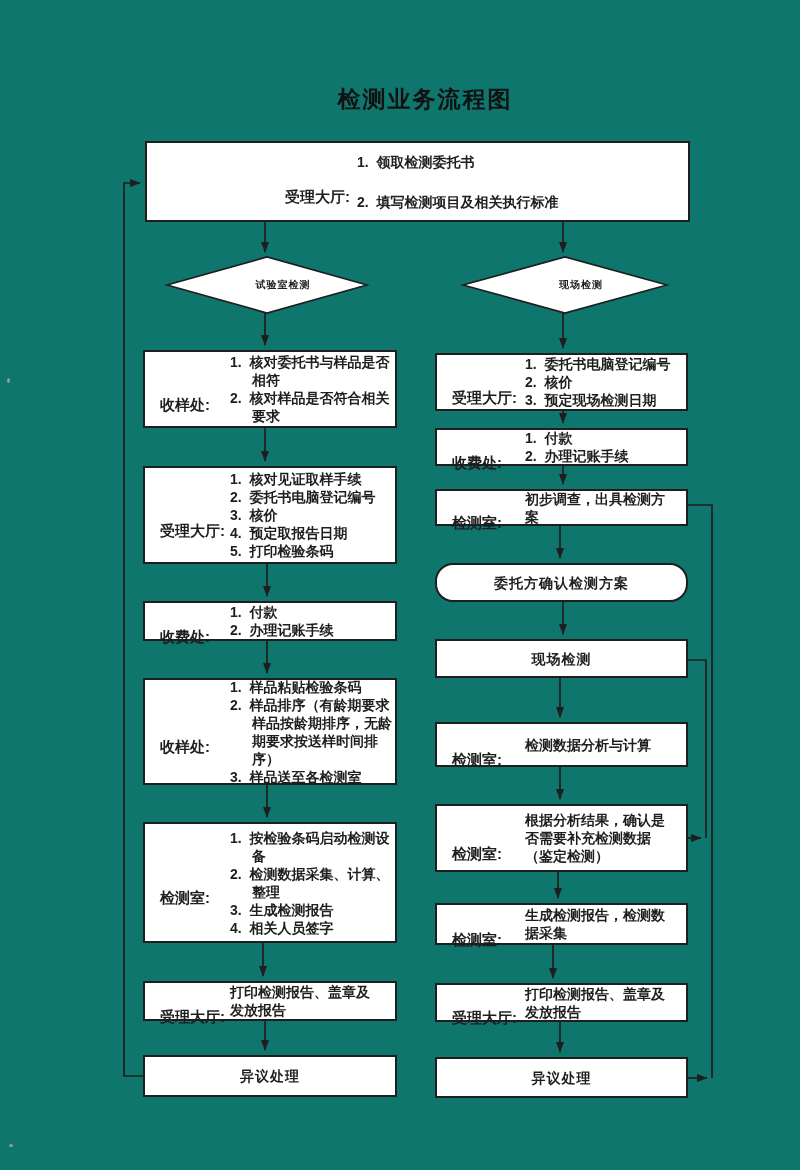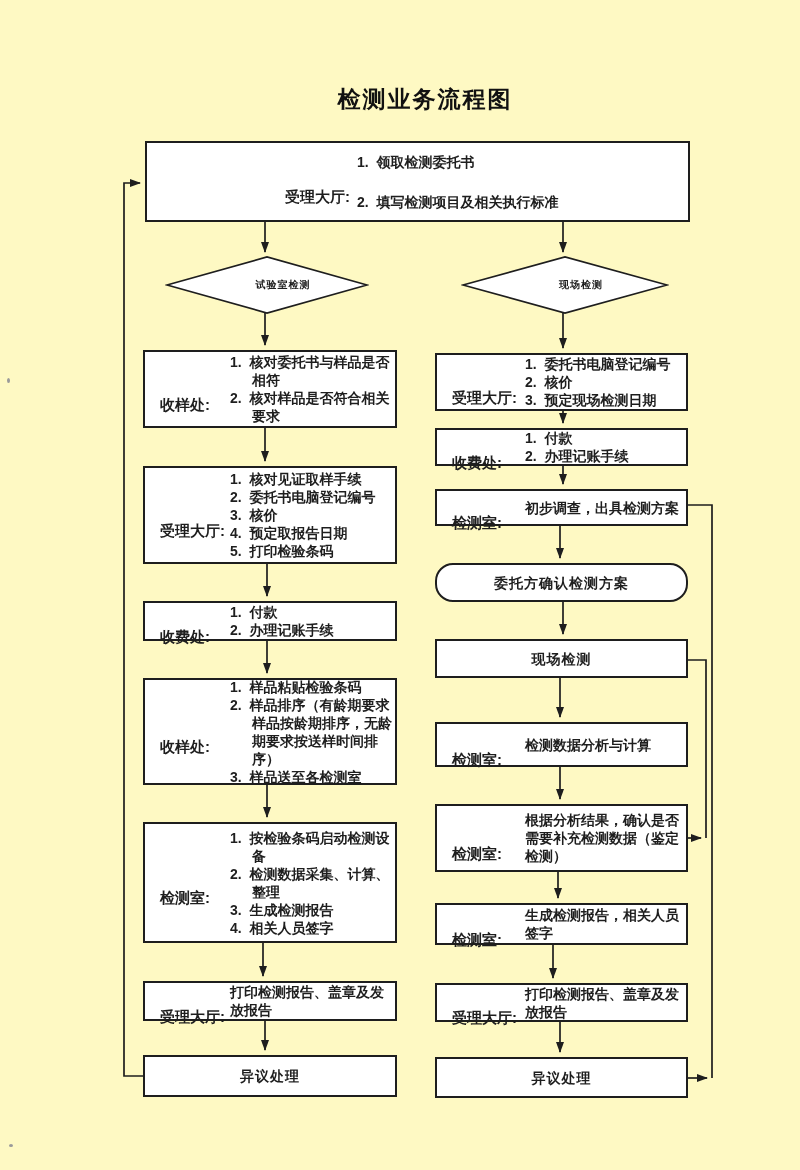--- a/index.html
+++ b/index.html
@@ -1,35 +1,35 @@
 <!DOCTYPE html>
 <html><head>
 <meta charset="utf-8">
 <style>
   html,body{margin:0;padding:0;background:#ffffff;}
   .canvas{
-    position:relative;width:800px;height:1170px;background:#fef9c3;overflow:hidden;
+    position:relative;width:800px;height:1170px;background:#0f766e;overflow:hidden;
     font-family:"Liberation Sans","DejaVu Sans",sans-serif;color:#1e1e1e;
   }
   .title{
     position:absolute;left:50px;top:84px;width:750px;margin:0;
     text-align:center;font-size:23px;font-weight:bold;letter-spacing:2px;color:#111;
   }
   .wires{position:absolute;left:0;top:0;width:800px;height:1170px;}
   .box{
     position:absolute;box-sizing:border-box;border:2px solid #1e1e1e;background:#fff;
     display:flex;align-items:center;
   }
   .lbl{font-weight:bold;font-size:15px;white-space:nowrap;flex:0 0 auto;margin-top:32px;}
   .items{flex:1 1 auto;min-width:0;}
   .item{
     font-size:14px;font-weight:bold;line-height:18px;
     padding-left:22px;text-indent:-22px;white-space:pre-wrap;
   }
-  .txt{flex:1 1 auto;min-width:0;font-size:14px;font-weight:bold;line-height:18px;padding-right:0;}
+  .txt{flex:1 1 auto;min-width:0;font-size:14px;font-weight:bold;line-height:18px;padding-right:18px;}
   .center-box{justify-content:center;}
   .center-box .txt{flex:0 0 auto;text-align:center;letter-spacing:1px;padding-right:0;}
   .lf{padding-left:15px;}
   .lf .lbl{width:70px;}
   .rf{padding-left:15px;}
   .rf .lbl{width:73px;}
   .startf{padding-left:138px;}
   .startf .lbl{width:72px;}
   .gap-top{margin-top:22px;}
   .dwrap{position:absolute;}
@@ -192,21 +192,21 @@
     <div class="txt">检测数据分析与计算</div>
   </div>
 
   <div class="box rf" style="left:435px;top:804px;width:253px;height:68px;">
     <div class="lbl">检测室:</div>
     <div class="txt">根据分析结果，确认是否需要补充检测数据（鉴定检测）</div>
   </div>
 
   <div class="box rf" style="left:435px;top:903px;width:253px;height:42px;">
     <div class="lbl">检测室:</div>
-    <div class="txt">生成检测报告，相关人员签字</div>
+    <div class="txt">生成检测报告，检测数据采集</div>
   </div>
 
   <div class="box rf" style="left:435px;top:983px;width:253px;height:39px;">
     <div class="lbl">受理大厅:</div>
     <div class="txt">打印检测报告、盖章及发放报告</div>
   </div>
 
   <div class="box center-box" style="left:435px;top:1057px;width:253px;height:41px;">
     <div class="txt">异议处理</div>
   </div>

